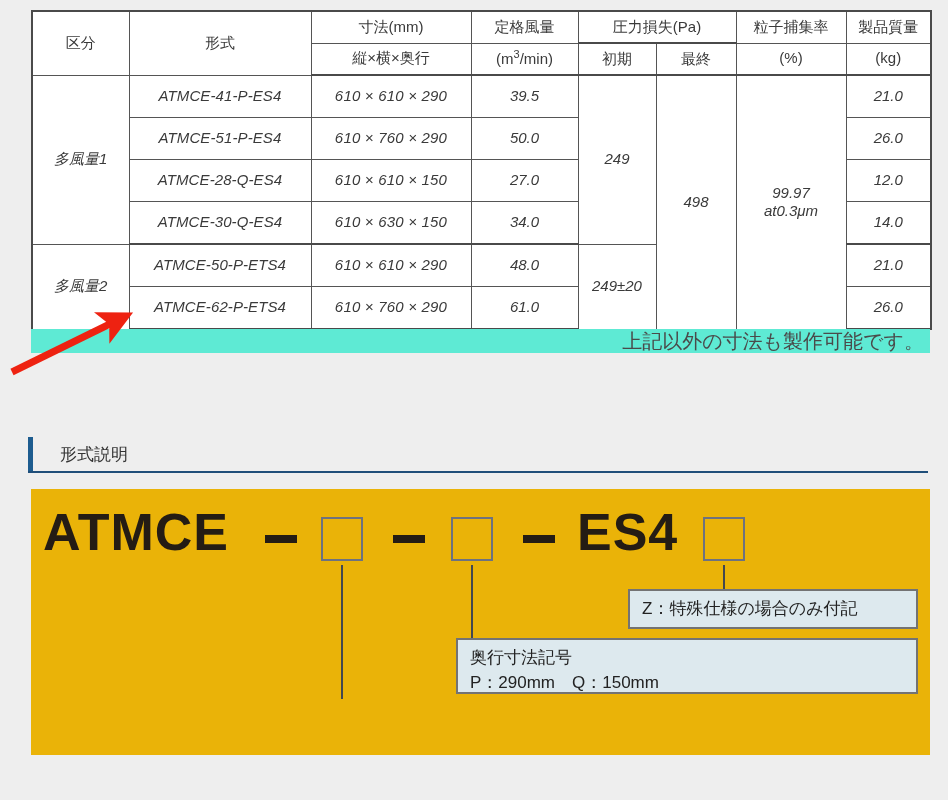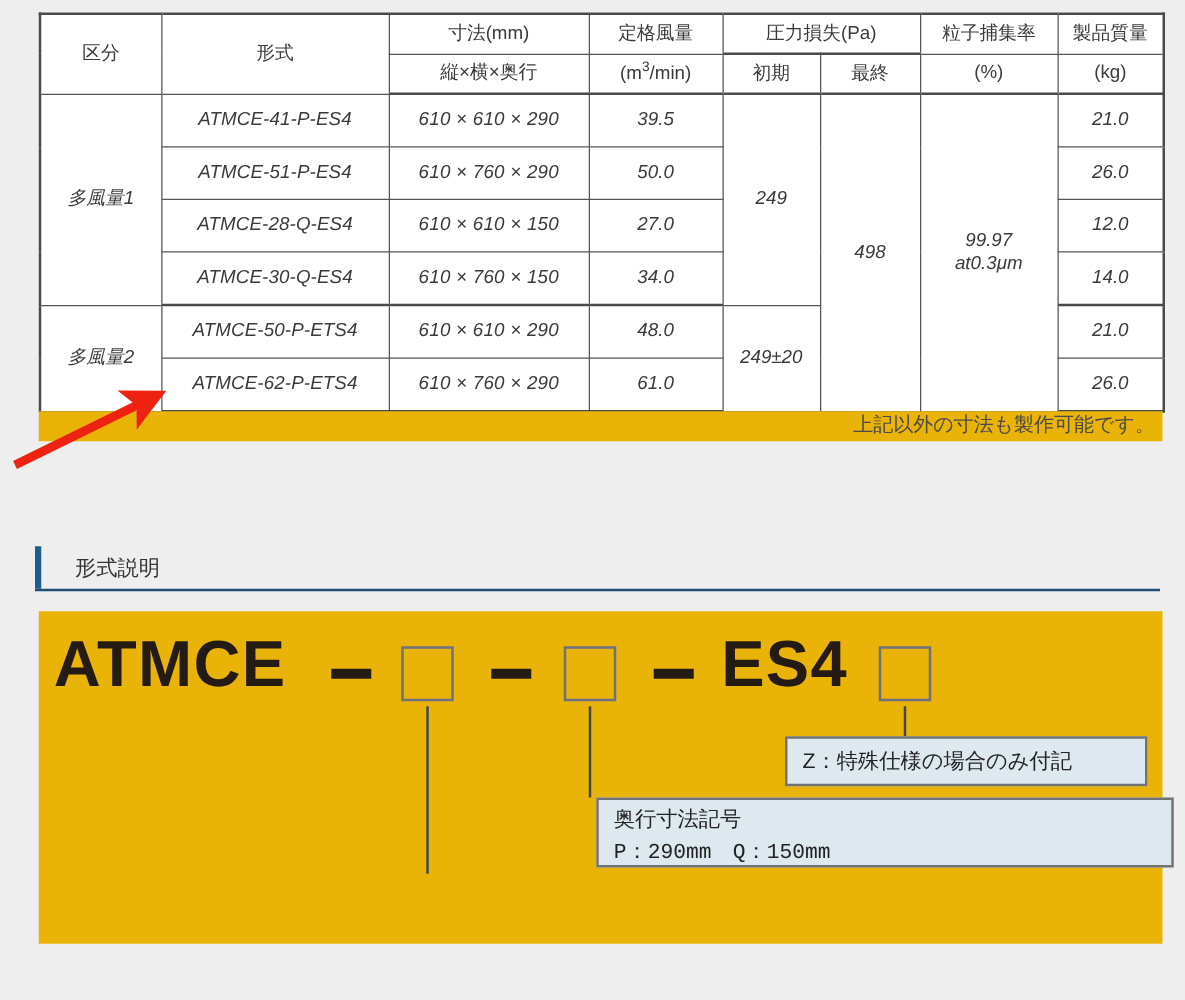--- a/index.html
+++ b/index.html
@@ -57,25 +57,25 @@
   .sub { font-size: 11px; vertical-align: super; }
   .pct2 { line-height: 1.9; }
 
   
   #table-note {
     position: absolute;
     left: 31px;
     top: 329px;
     width: 899px;
     height: 24px;
-    background: #eab308;
+    background: #5eead4;
     box-sizing: border-box;
     text-align: right;
     padding-right: 6px;
-    font-size: 16px;
+    font-size: 20px;
     color: #4a4a4a;
     line-height: 24px;
     white-space: nowrap;
   }
 
   
   #red-arrow {
     position: absolute;
     left: 0px;
     top: 300px;
@@ -224,21 +224,21 @@
         <td class="b-row outer-r">26.0</td>
       </tr>
       <tr>
         <td class="b-row model">ATMCE-28-Q-ES4</td>
         <td class="b-row dim">610 × 610 × 150</td>
         <td class="b-row">27.0</td>
         <td class="b-row outer-r">12.0</td>
       </tr>
       <tr class="grp-end">
         <td class="b-row model">ATMCE-30-Q-ES4</td>
-        <td class="b-row dim">610 × 760 × 150</td>
+        <td class="b-row dim">610 × 630 × 150</td>
         <td class="b-row">34.0</td>
         <td class="b-row outer-r">14.0</td>
       </tr>
 
       <tr>
         <td class="outer-l b-row" rowspan="2">多風量2</td>
         <td class="b-row model">ATMCE-50-P-ETS4</td>
         <td class="b-row dim">610 × 610 × 290</td>
         <td class="b-row">48.0</td>
         <td class="b-row" rowspan="2">249±20</td>
@@ -285,19 +285,19 @@
   </div>
 
   <div class="connector" style="left:310px; top:76px; height:134px;"></div>
   <div class="connector" style="left:440px; top:76px; height:73px;"></div>
   <div class="connector" style="left:692px; top:76px; height:24px;"></div>
 
   <div class="callout" style="left:597px; top:100px; width:290px; height:40px;">
     <span>Z：特殊仕様の場合のみ付記</span>
   </div>
 
-  <div class="callout" style="left:446px; top:149px; width:462px; height:56px;font-family:Liberation Mono, monospace;">
+  <div class="callout" style="left:425px; top:149px; width:462px; height:56px;">
     <div>奥行寸法記号</div>
     <div>P：290mm　Q：150mm</div>
   </div>
 
 
 </div>
 
 </body></html>

